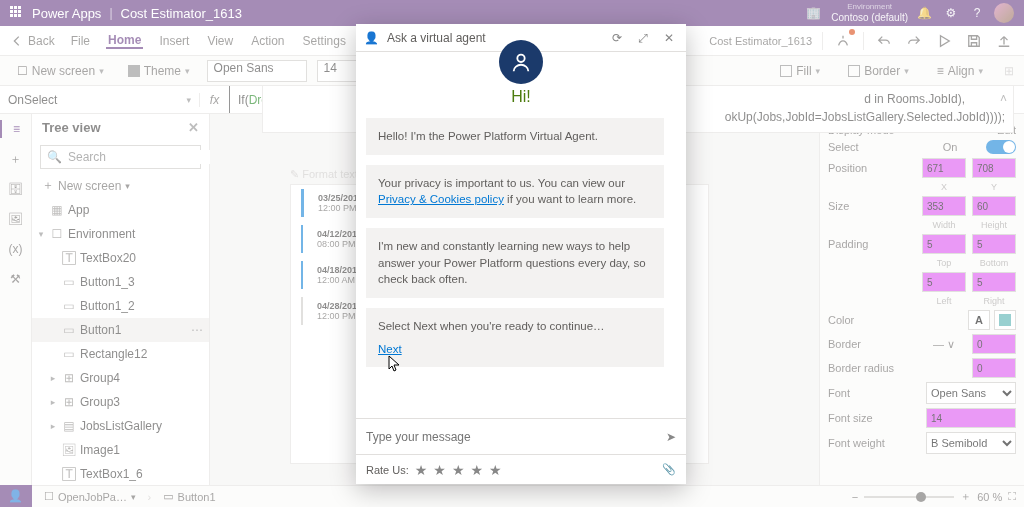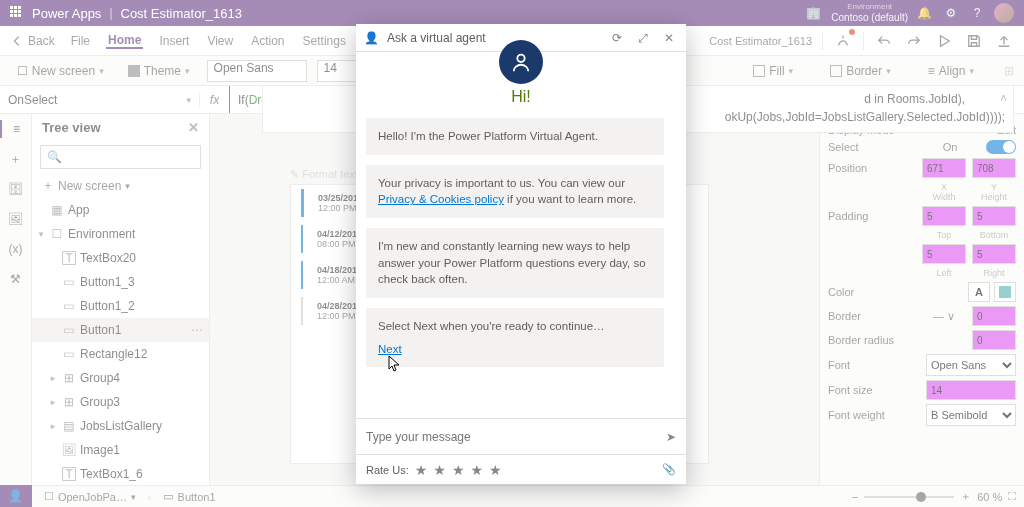--- a/index.html
+++ b/index.html
@@ -24,21 +24,21 @@
 .ribbon .breadcrumb{font-size:11px;color:#605e5c}
 .ribbon svg{width:14px;height:14px;stroke:#605e5c;fill:none;stroke-width:1.5}
 .ribbon .sep{width:1px;height:18px;background:#e1dfdd}
 .ribbon .iconbtn{width:20px;height:20px;display:inline-flex;align-items:center;justify-content:center;position:relative}
 .ribbon .badge{position:absolute;top:-2px;right:-2px;width:6px;height:6px;border-radius:50%;background:#d83b01}
 
 .toolbar2{height:30px;background:#faf9f8;border-bottom:1px solid #e1dfdd;display:flex;align-items:center;padding:0 10px;gap:10px;font-size:12px;color:#605e5c}
 .toolbar2 .dd{display:flex;align-items:center;gap:4px;padding:2px 6px;border:1px solid transparent}
 .toolbar2 .chev{font-size:9px;color:#888}
 .toolbar2 select,.toolbar2 .selbox{border:1px solid #c8c6c4;background:#fff;height:22px;padding:0 18px 0 6px;font-size:12px;color:#323130}
-.toolbar2 .right{margin-left:auto;display:flex;align-items:center;gap:23px}
+.toolbar2 .right{margin-left:auto;display:flex;align-items:center;gap:14px}
 
 .fxbar{height:28px;background:#fff;border-bottom:1px solid #e1dfdd;display:flex;align-items:center}
 .fxbar .prop{width:200px;border-right:1px solid #e1dfdd;padding:0 8px;display:flex;align-items:center;justify-content:space-between;font-size:12px}
 .fxbar .fx{width:30px;text-align:center;font-style:italic;color:#605e5c;border-right:1px solid #404040;height:100%;display:flex;align-items:center;justify-content:center}
 .fxbar .code{flex:1;font-family:Consolas,monospace;font-size:12px;padding:0 8px;white-space:nowrap;overflow:hidden;color:#323130}
 .fxbar .code .id{color:#107c10}
 
 .codeexp{position:absolute;top:85px;left:262px;right:10px;height:48px;background:#fff;border:1px solid #e1dfdd;font-family:Consolas,monospace;font-size:12px;padding:4px 8px;line-height:1.5;color:#323130;z-index:1}
 
 .main{position:absolute;top:114px;bottom:22px;left:0;right:0;display:flex}
@@ -254,20 +254,21 @@
     <div class="ric">⚒</div>
   </div>
 
   <div class="treepanel">
     <div class="hdr">
         <span>Tree view</span>
         <span class="x">✕</span>
       </div>
     <div class="search">
       <span>🔍</span>
+      <input type="text" placeholder="Search" style="">
     </div>
     <div class="newscr">＋ <span>New screen</span> <span class="chev" style="font-size:9px">▾</span></div>
     <div class="list" id="treelist">
         <div class="node d0">
           <span class="tw"></span>
           <span class="ic">▦</span>
           <span>App</span>
         </div>
         <div class="node d0">
           <span class="tw">▾</span>
@@ -367,20 +368,27 @@
         <span class="lbl">Position</span>
         <div class="two">
           <input type="text" value="671" style="">
           <input type="text" value="708" style="">
         </div>
       </div>
     <div class="sub">
         <span>X</span>
         <span>Y</span>
       </div>
+    <div class="row">
+        <span class="lbl">Size</span>
+        <div class="two">
+          <input type="text" value="353" style="">
+          <input type="text" value="60" style="">
+        </div>
+      </div>
     <div class="sub">
         <span>Width</span>
         <span>Height</span>
       </div>
     <div class="row">
         <span class="lbl">Padding</span>
         <div class="two">
           <input type="text" value="5" style="">
           <input type="text" value="5" style="">
         </div>

